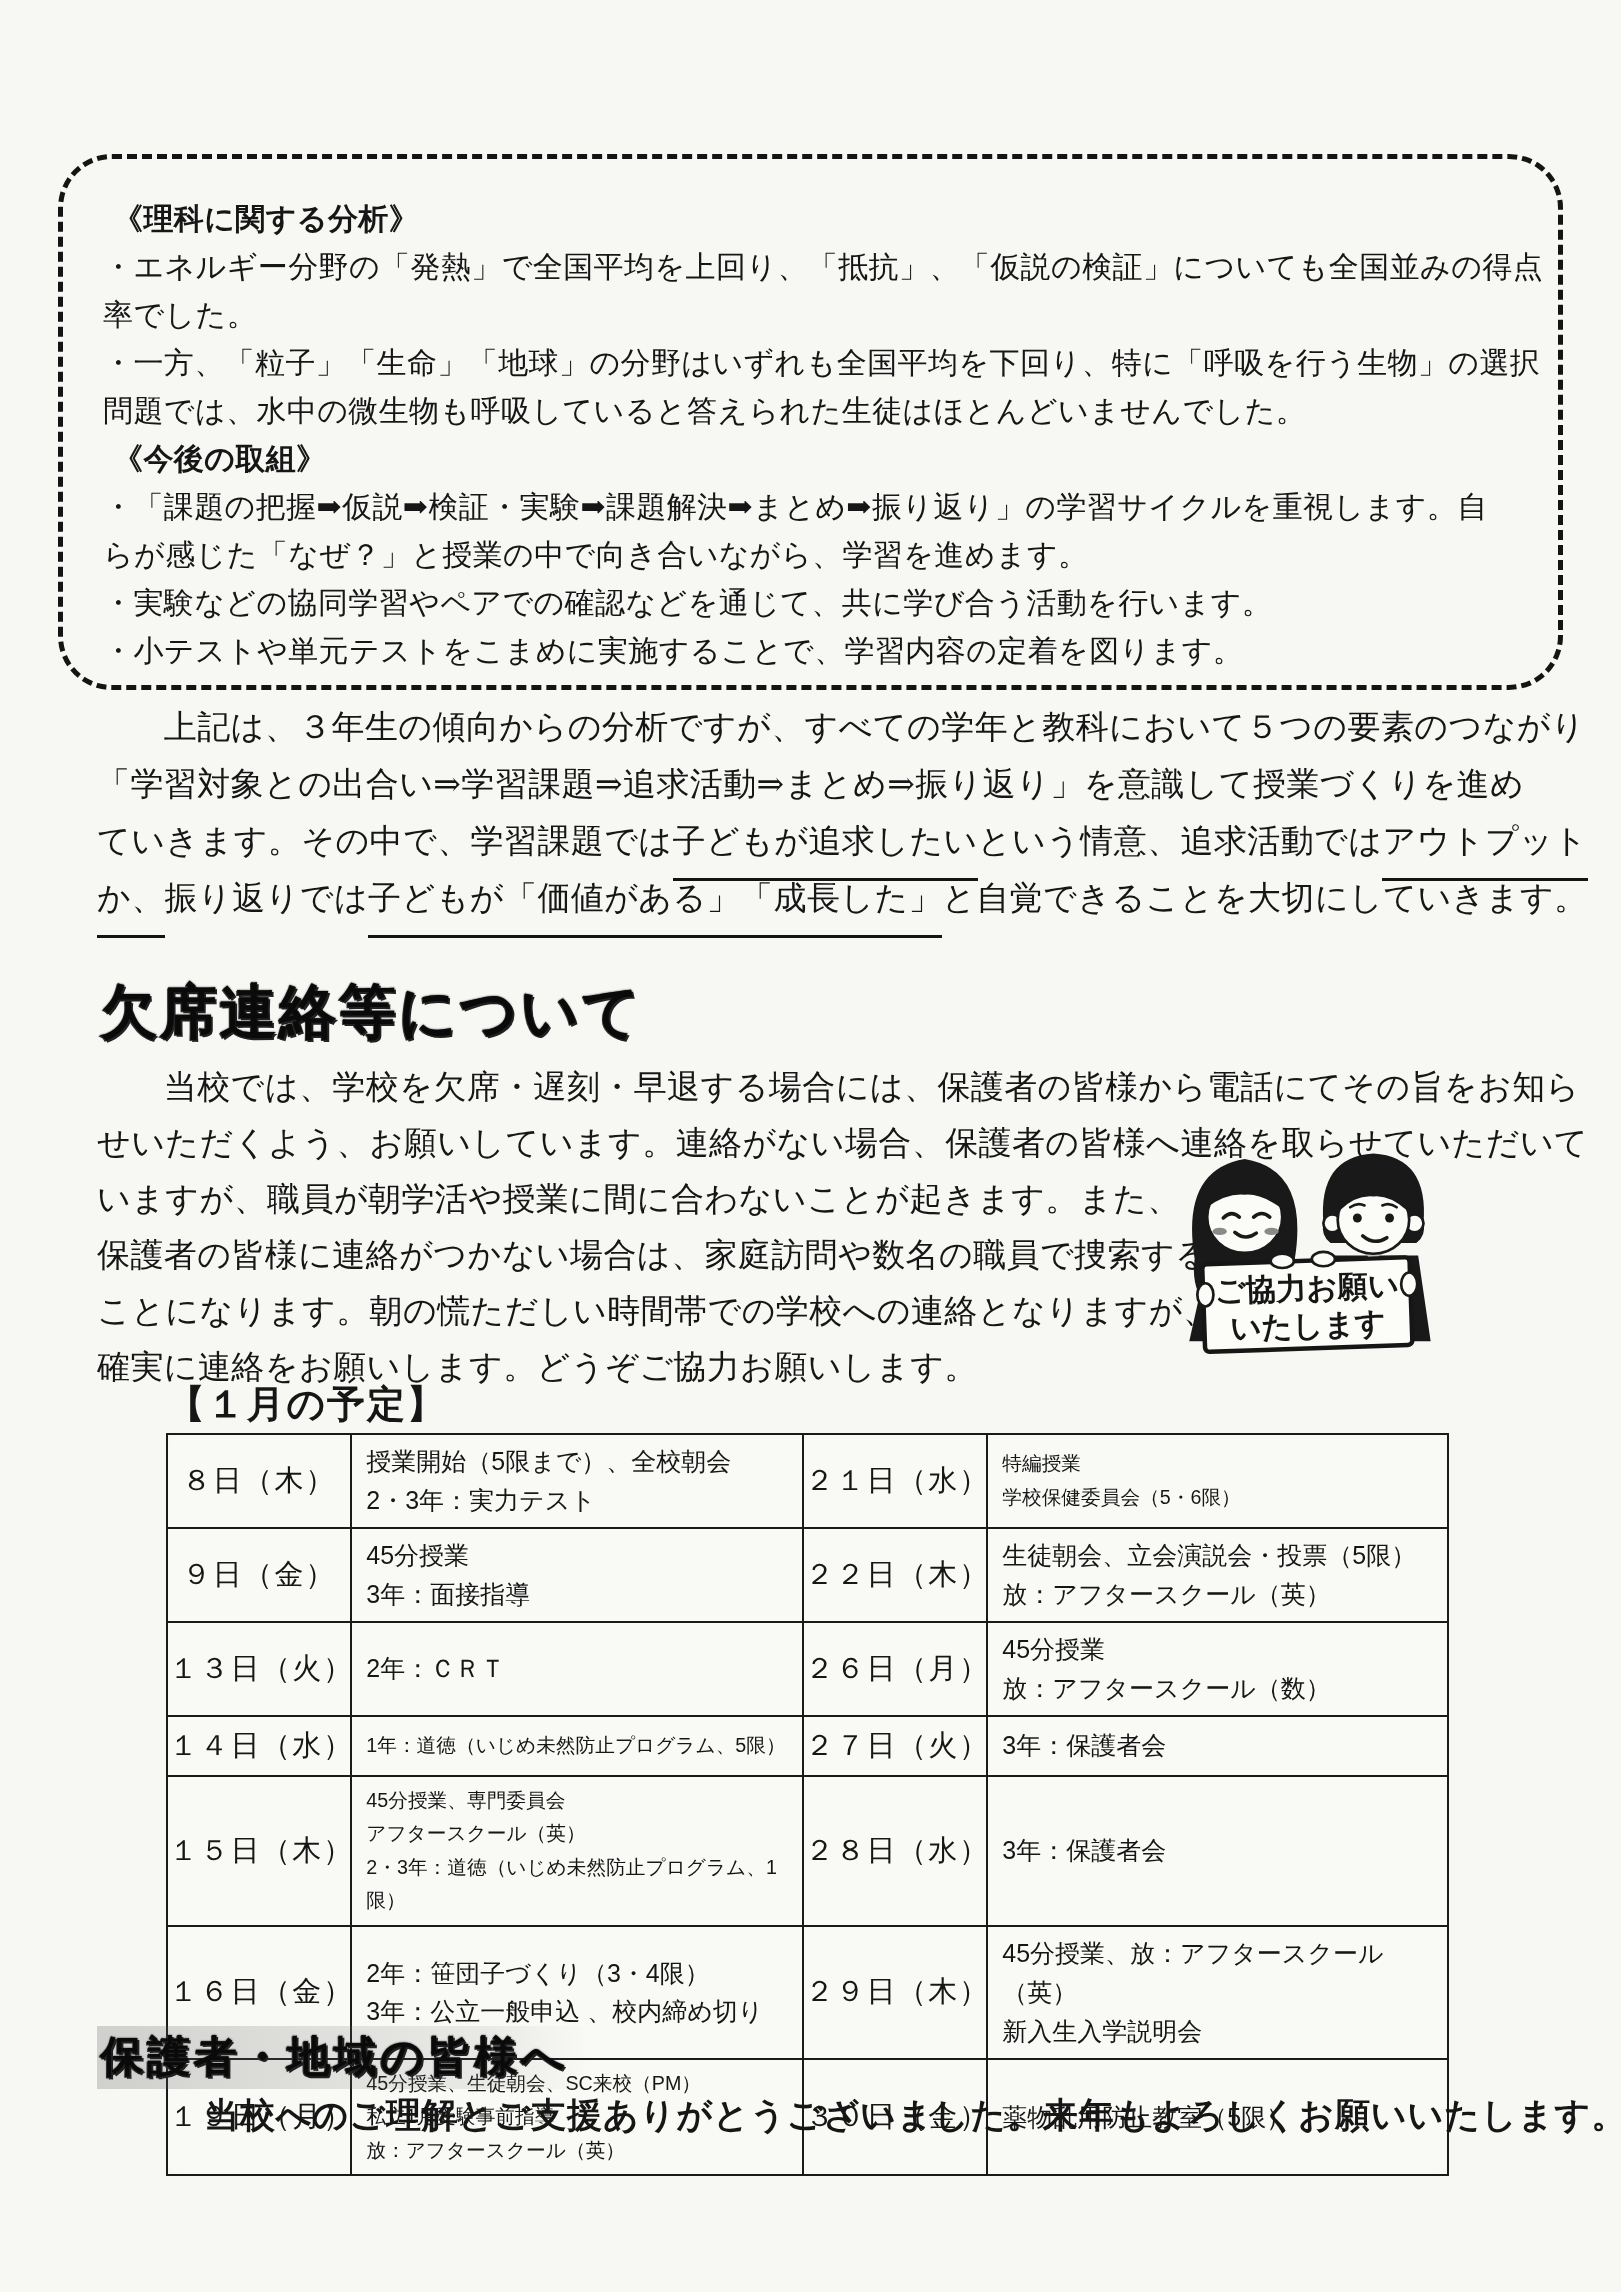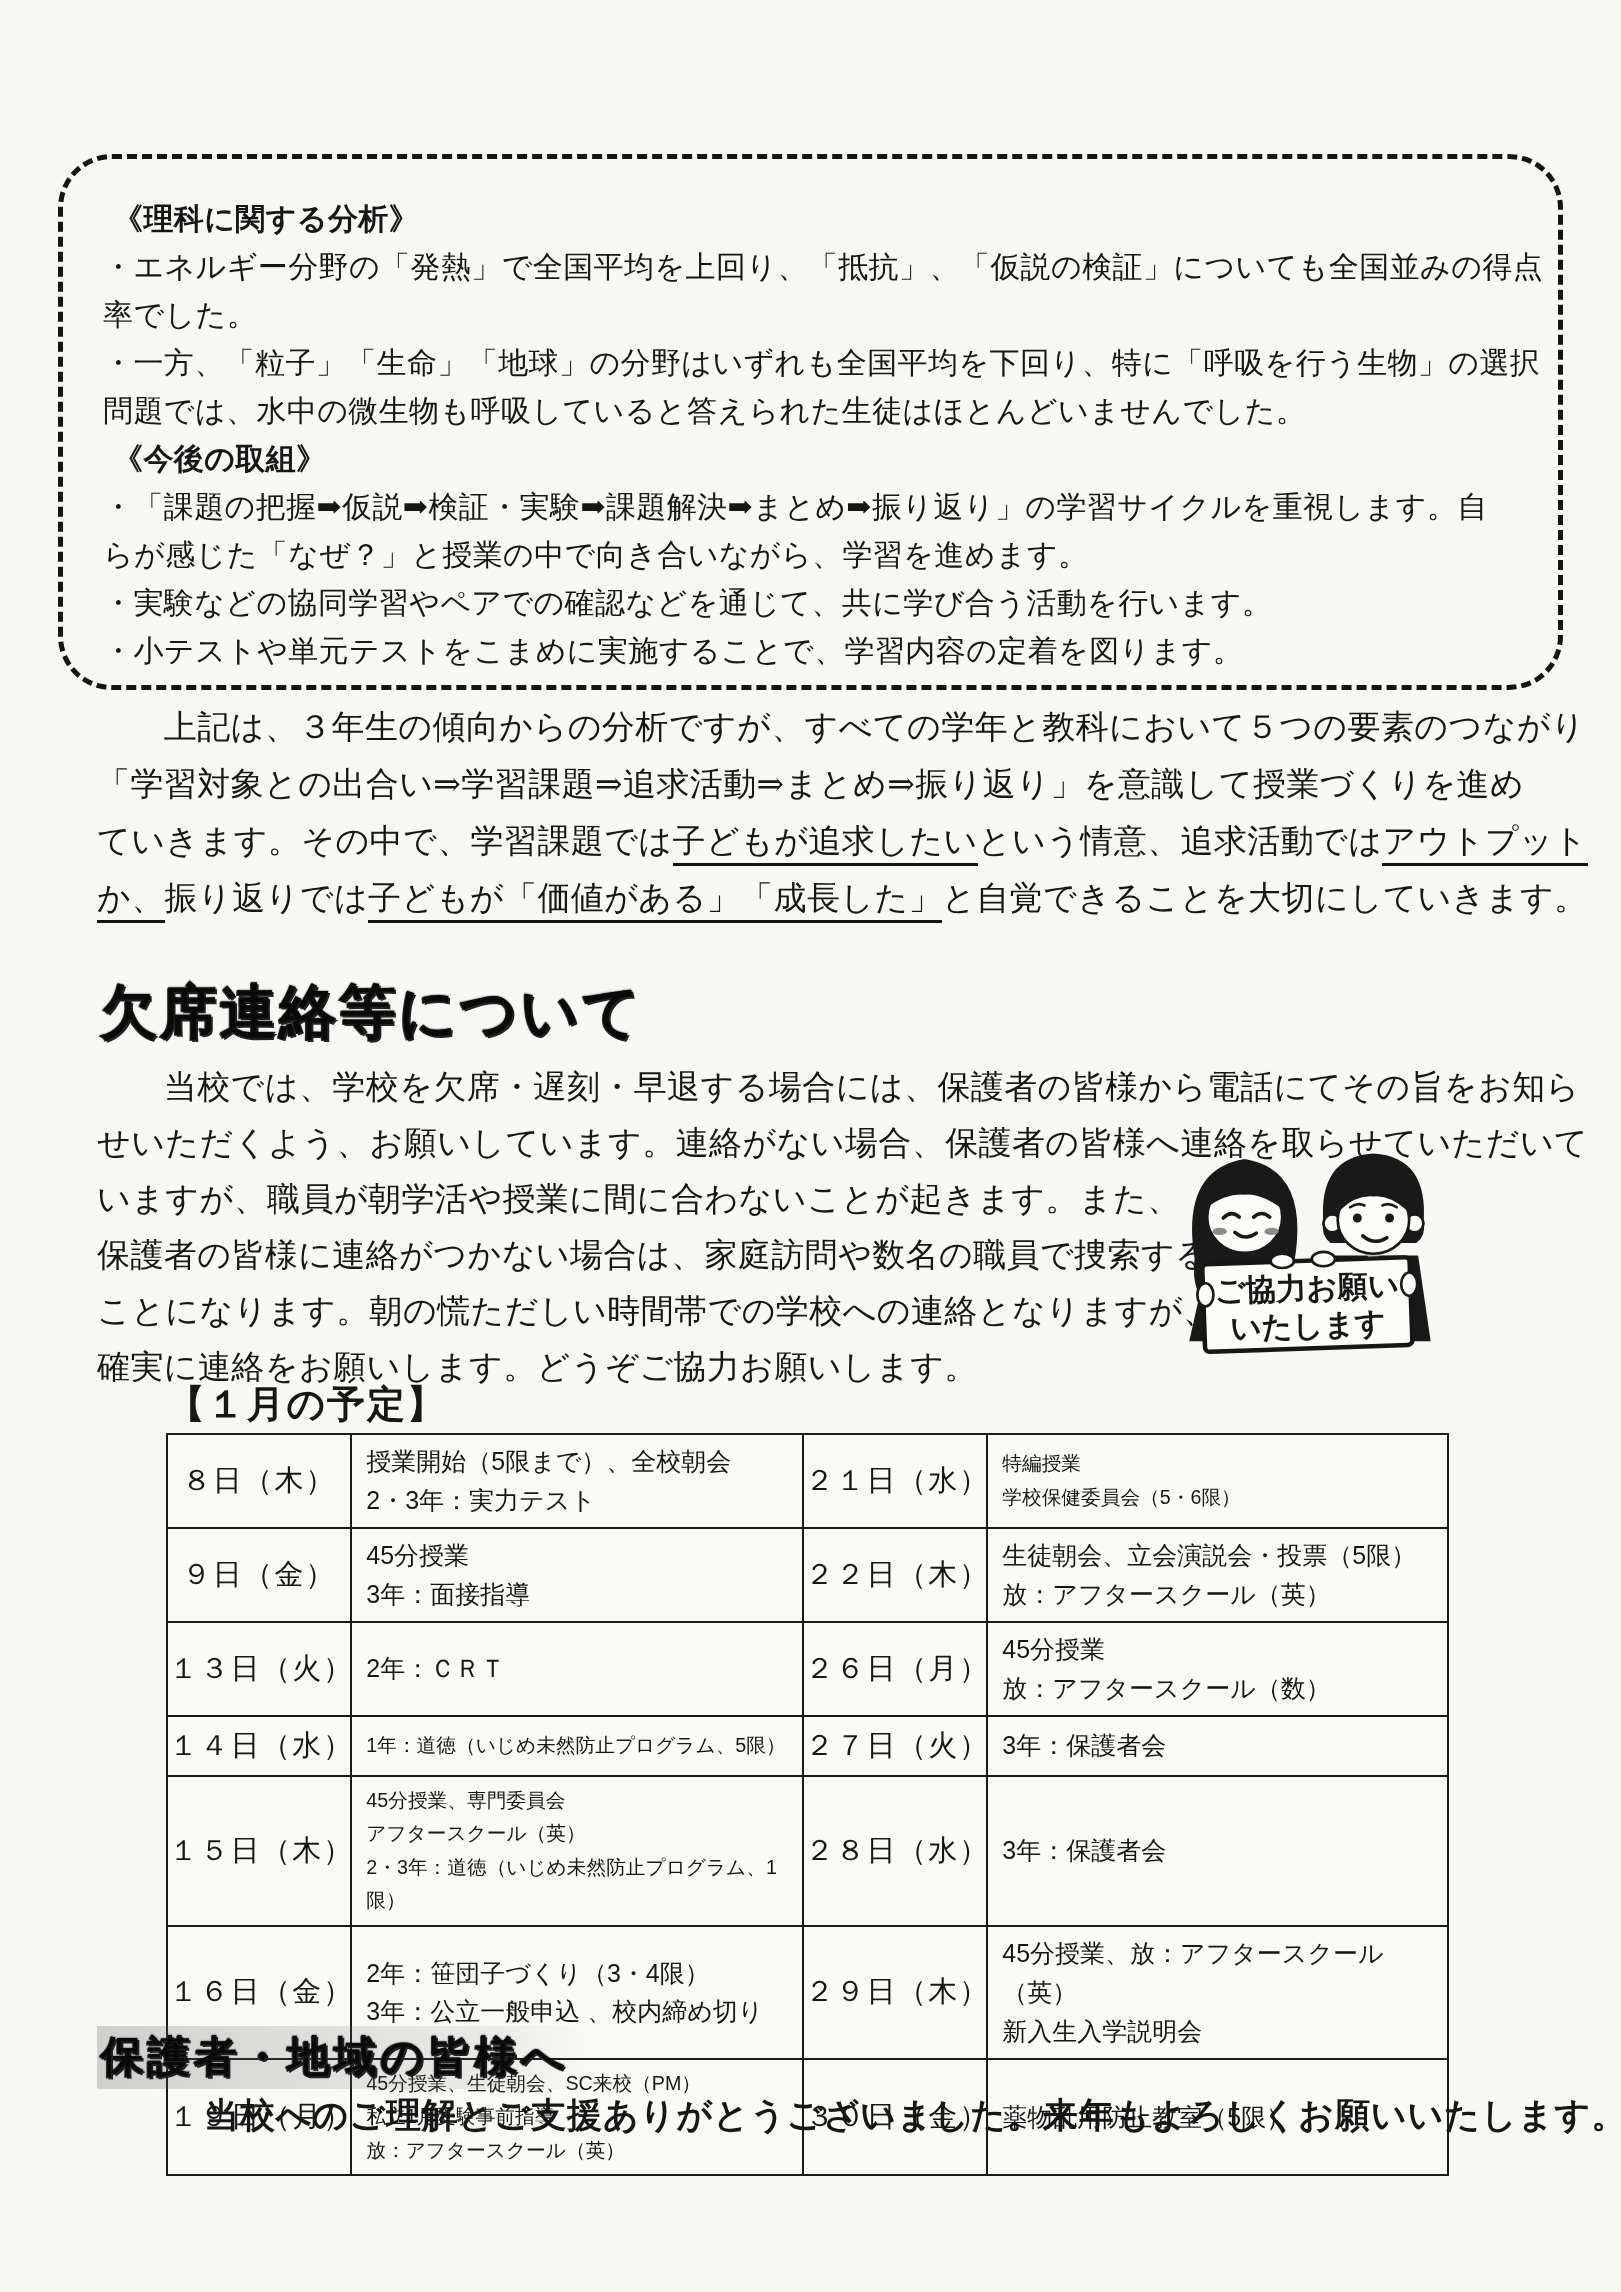--- a/index.html
+++ b/index.html
@@ -12,21 +12,21 @@
     position:absolute;left:58px;top:154px;width:1505px;height:536px;
     border:5.4px dashed #141414;border-radius:54px;box-sizing:border-box;
     padding:36px 27px 0 40px;
   }
   .box-line{font-size:30px;line-height:48px;white-space:nowrap;letter-spacing:0.4px;}
   .box-heading{margin-left:10px;font-weight:bold;}
   .cont{}
   
   .para1{position:absolute;left:97px;top:699px;width:1469px;font-size:33px;line-height:57px;}
   .pline{white-space:nowrap;letter-spacing:0.4px;}
-  .u{border-bottom:3.6px solid #141414;padding-bottom:4px;}
+  .u{border-bottom:3.6px solid #141414;padding-bottom:19px;}
   
   .rough{
     font-family:"Liberation Sans","DejaVu Sans",sans-serif;font-weight:900;color:#0a0a0a;
     text-shadow:1.8px 1.8px 0 #222,-0.9px 0.9px 0 #333,0 0 1.8px #000;
   }
   .absence-heading{position:absolute;left:100px;top:974px;font-size:57px;letter-spacing:2.7px;transform:scaleY(1.04);}
   
   .para2{position:absolute;left:97px;top:1059px;width:1487px;font-size:33px;line-height:56px;}
   
   .illustration{position:absolute;left:1148px;top:1125px;width:315px;height:236px;}

